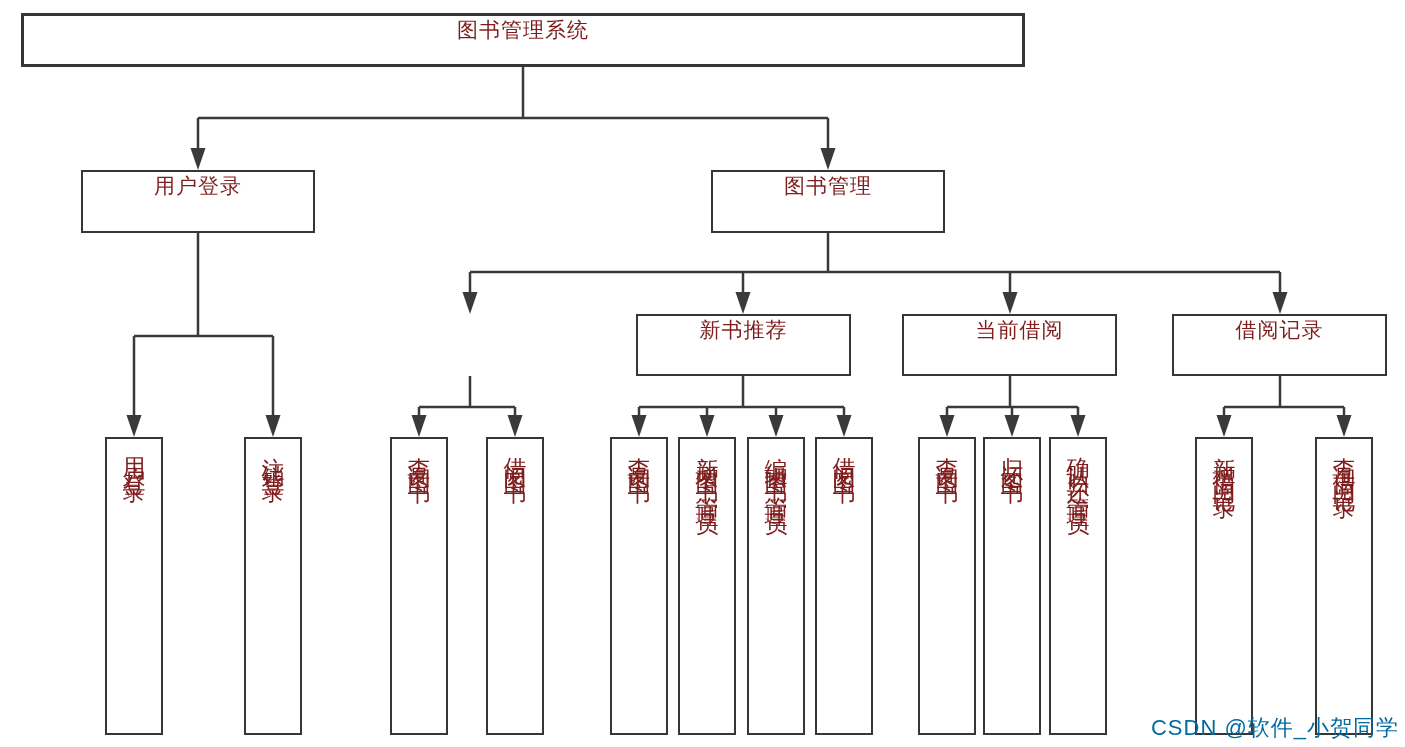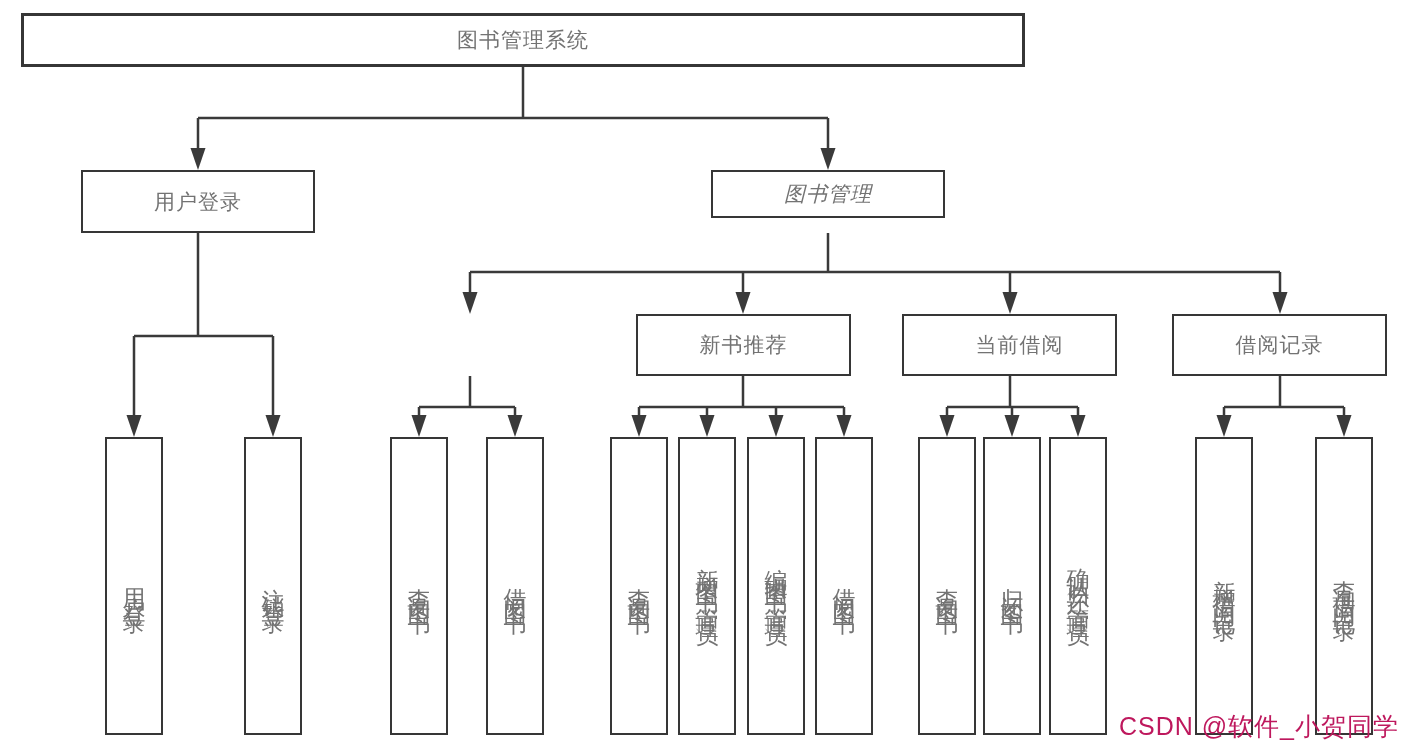--- a/index.html
+++ b/index.html
@@ -11,41 +11,40 @@
     overflow:hidden;
   }
   svg.connectors{
     position:absolute;left:0;top:0;z-index:1;
   }
   .node{
     position:absolute;
     box-sizing:border-box;
     background:#ffffff;
     border:2.5px solid #363636;
-    color:#737373;
+    color:#7f1d1d;
     display:flex;
-    align-items:center;
     justify-content:center;
     z-index:2;
   }
   .node.h{font-size:21px;letter-spacing:1px;}
   .node.v{width:58px;top:437px;height:298px;}
   .node.v span{
     writing-mode:vertical-rl;
     text-orientation:mixed;
     font-size:23px;
     letter-spacing:8px;
     line-height:1;
     white-space:nowrap;
   }
   .watermark{
     position:absolute;
     right:6px;bottom:4px;
-    font-size:25px;
-    color:#be185d;
+    font-size:22px;
+    color:#0369a1;
     z-index:3;
     letter-spacing:1px;
   }
 </style>
 </head>
 <body>
 
 <div class="canvas">
 
   <svg class="connectors" width="1405" height="747" viewBox="0 0 1405 747">
@@ -88,21 +87,21 @@
     </g>
   </svg>
 
   <div class="node h" style="left:21px;top:13px;width:1004px;height:54px;border-width:3px;">
     <span>图书管理系统</span>
   </div>
 
   <div class="node h" style="left:81px;top:170px;width:234px;height:63px;">
     <span>用户登录</span>
   </div>
-  <div class="node h" style="left:711px;top:170px;width:234px;height:48px;font-style:italic;">
+  <div class="node h" style="left:711px;top:170px;width:234px;height:63px;">
     <span>图书管理</span>
   </div>
 
   <div class="node h" style="left:636px;top:314px;width:215px;height:62px;">
     <span>新书推荐</span>
   </div>
   <div class="node h" style="left:902px;top:314px;width:215px;height:62px;padding-left:20px;">
     <span>当前借阅</span>
   </div>
   <div class="node h" style="left:1172px;top:314px;width:215px;height:62px;">

